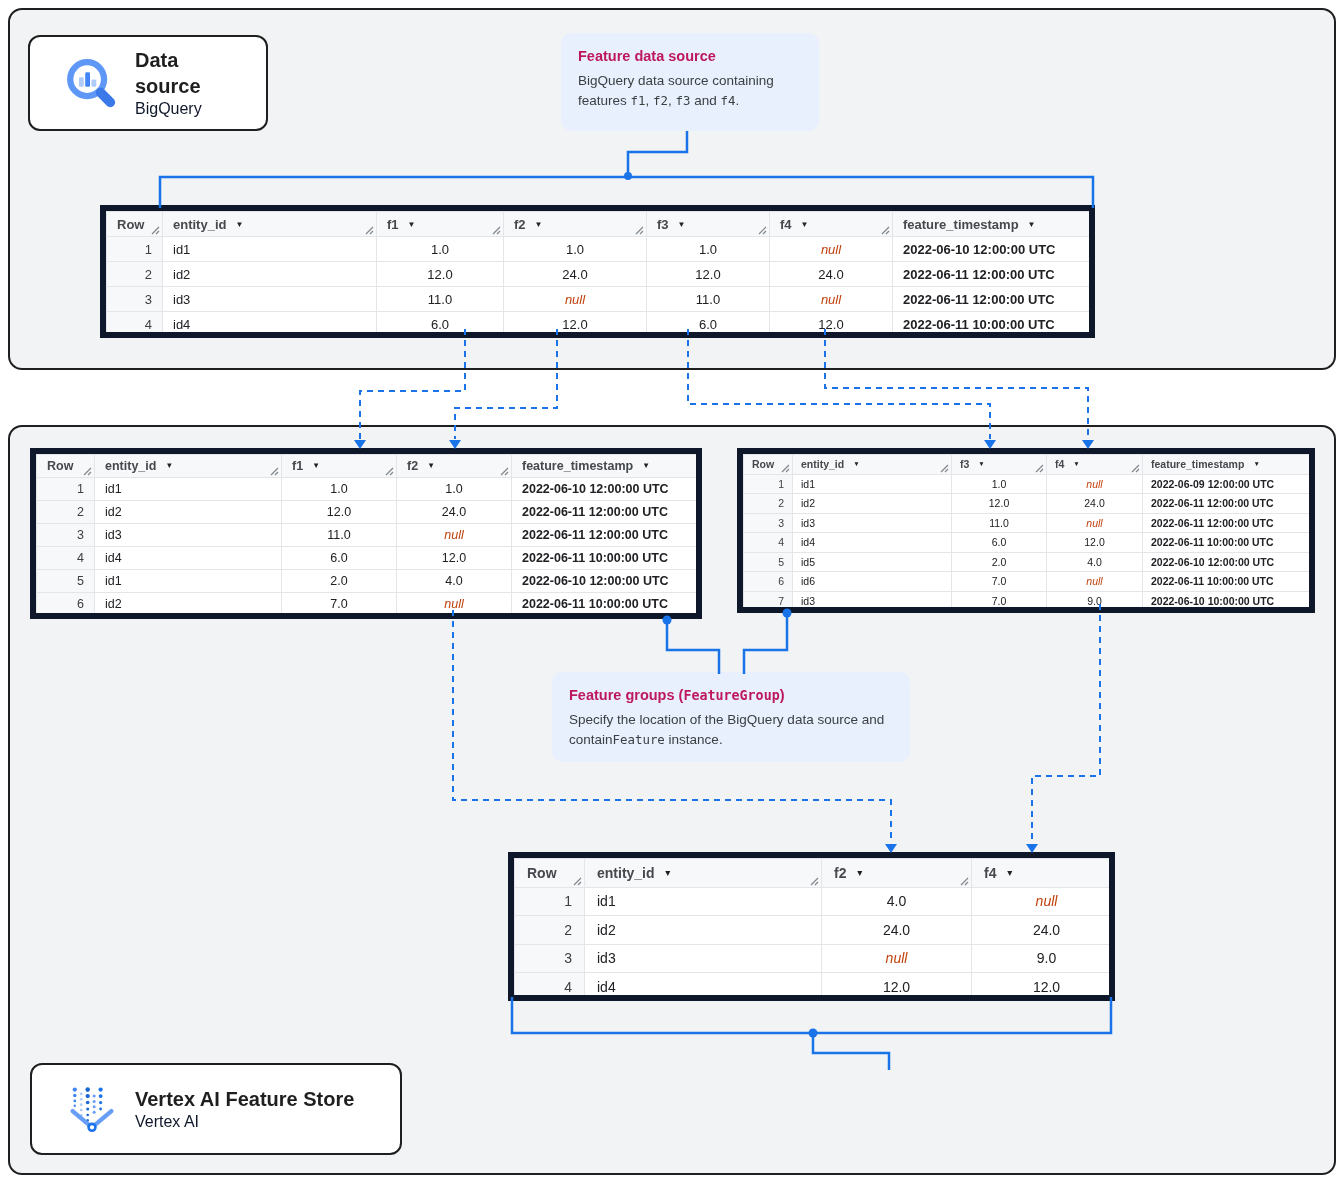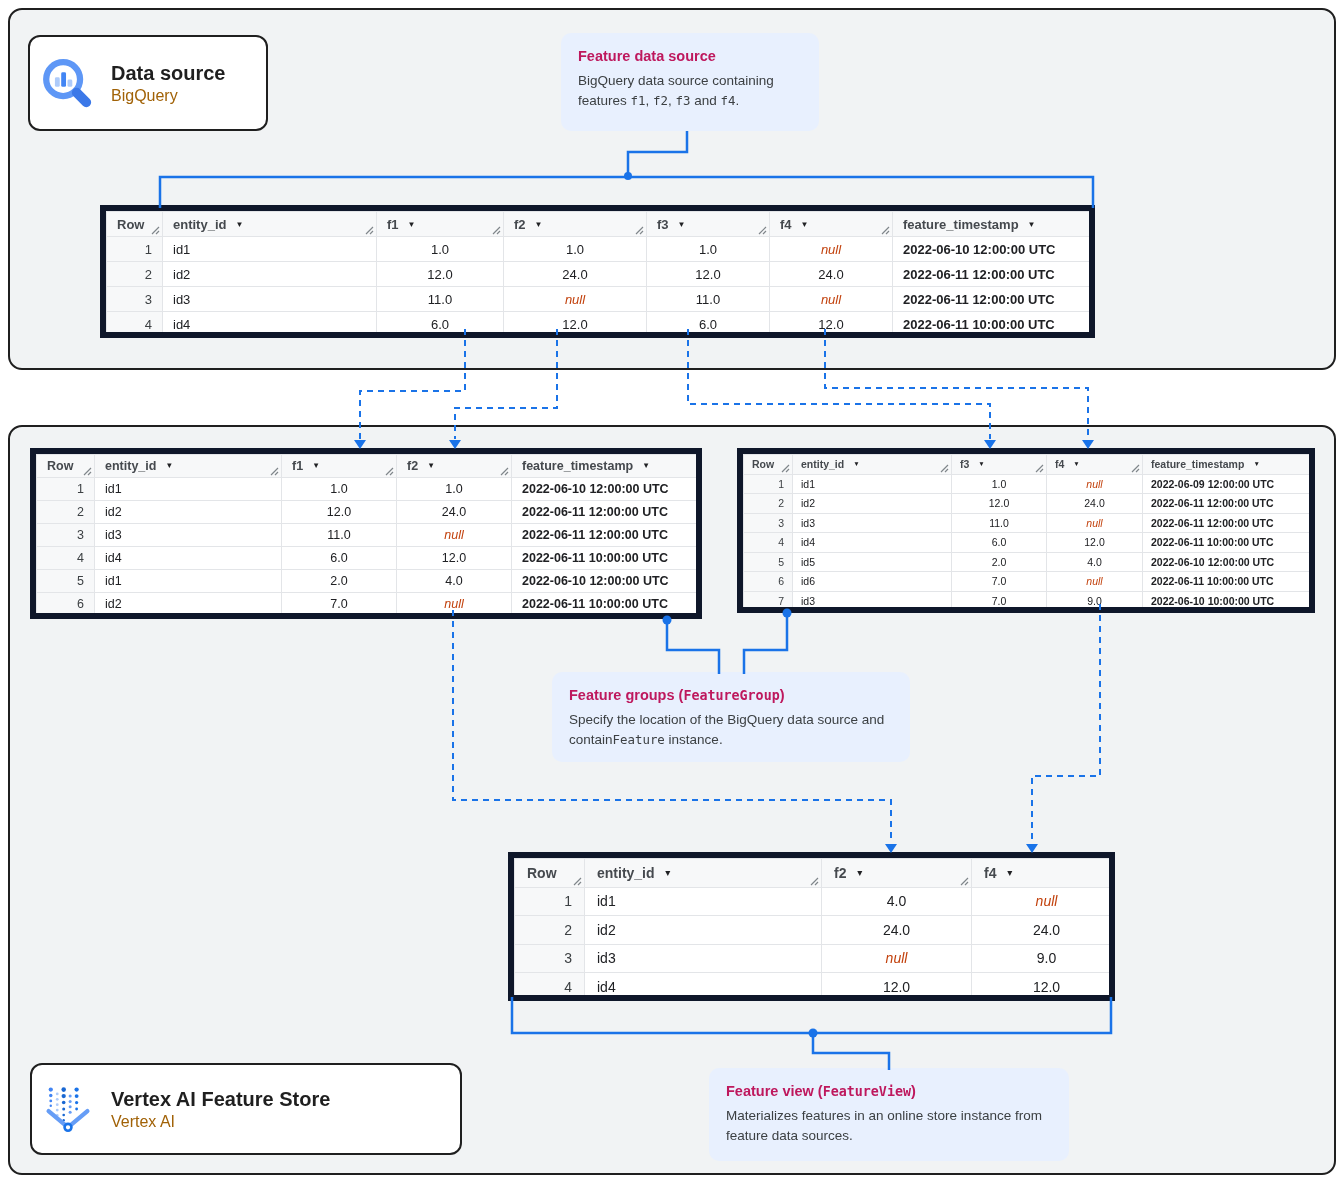--- a/index.html
+++ b/index.html
@@ -4,25 +4,25 @@
 <style>
   *{margin:0;padding:0;box-sizing:border-box}
   body{background:#ffffff;font-family:"Liberation Sans",sans-serif}
   #canvas{position:relative;width:1344px;height:1190px;background:#ffffff;overflow:hidden}
 
   .frame{position:absolute;background:#f1f3f4;border:2px solid #1f1f1f;border-radius:14px}
   #frame-top{left:8px;top:8px;width:1328px;height:362px}
   #frame-bottom{left:8px;top:425px;width:1328px;height:750px}
 
   .idbox{position:absolute;display:flex;align-items:center;gap:15px;background:#fff;
-         border:2px solid #1f1f1f;border-radius:12px;padding:0 8px;z-index:3}
+         border:2px solid #1f1f1f;border-radius:12px;padding:0 32px;z-index:3}
   #box-datasource{left:28px;top:35px;width:240px;height:96px}
-  #box-featurestore{left:30px;top:1063px;width:432px;height:92px}
+  #box-featurestore{left:30px;top:1063px;width:372px;height:92px}
   .idbox .t1{font-size:20px;font-weight:700;color:#1f1f1f;line-height:1.3}
-  .idbox .t2{font-size:16px;color:#a16207;line-height:1.3}
+  .idbox .t2{font-size:16px;color:#0f172a;line-height:1.3}
 
   .callout{position:absolute;background:#e8f0fe;border-radius:10px;padding:15px 17px;z-index:3}
   #callout-fds{left:561px;top:33px;width:258px;height:98px}
   #callout-fg{left:552px;top:672px;width:358px;height:90px}
   #callout-fv{left:709px;top:1068px;width:360px;height:93px}
   .callout .ct{font-size:14.5px;font-weight:700;color:#be185d;margin-bottom:7px}
   .callout .cb{font-size:13.5px;line-height:1.5;color:#3c4043}
   .mono{font-family:"DejaVu Sans Mono","Liberation Mono",monospace;font-size:0.92em}
 
   .tablebox{position:absolute;overflow:hidden;background:#fff;border:6px solid #0f172a;z-index:2}
@@ -362,24 +362,20 @@
           <tr>
             <td class="c-rownum">4</td>
             <td class="c-text">id4</td>
             <td class="c-num">12.0</td>
             <td class="c-num">12.0</td>
           </tr>
         </tbody>
       </table>
     </div>
 
-  <div class="callout" id="callout-fv">
-    <div class="ct"><span>Feature view (</span><span class="mono">FeatureView</span><span>)</span></div>
-    <div class="cb"><span>Materializes features in an online store instance from feature data sources.</span></div>
-  </div>
 
   <div class="idbox" id="box-featurestore">
     <span style="line-height:0">
       <svg width="56" height="56" viewBox="0 0 52 52">
         <g fill="#4285f4">
           <circle cx="10" cy="8" r="2"></circle>
             <circle cx="10" cy="13.5" r="1.6"></circle>
           <circle cx="10" cy="18.5" r="1.3"></circle>
             <circle cx="10" cy="23" r="1.1"></circle>
         </g>

